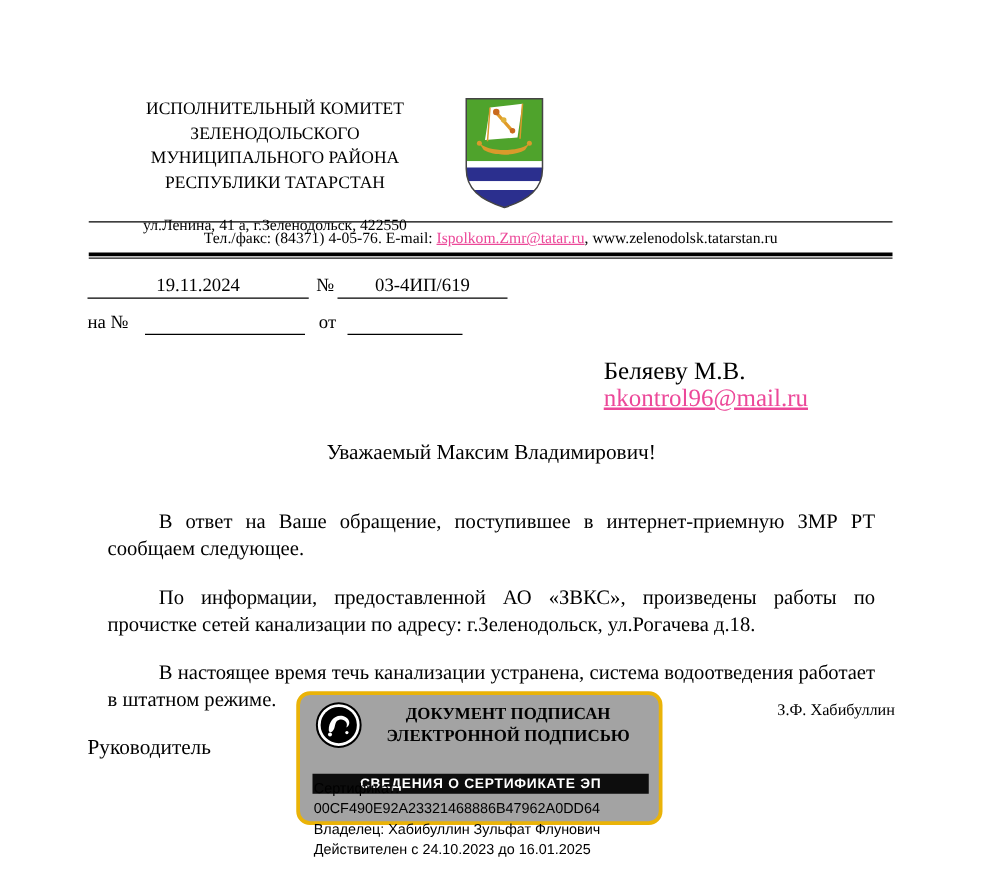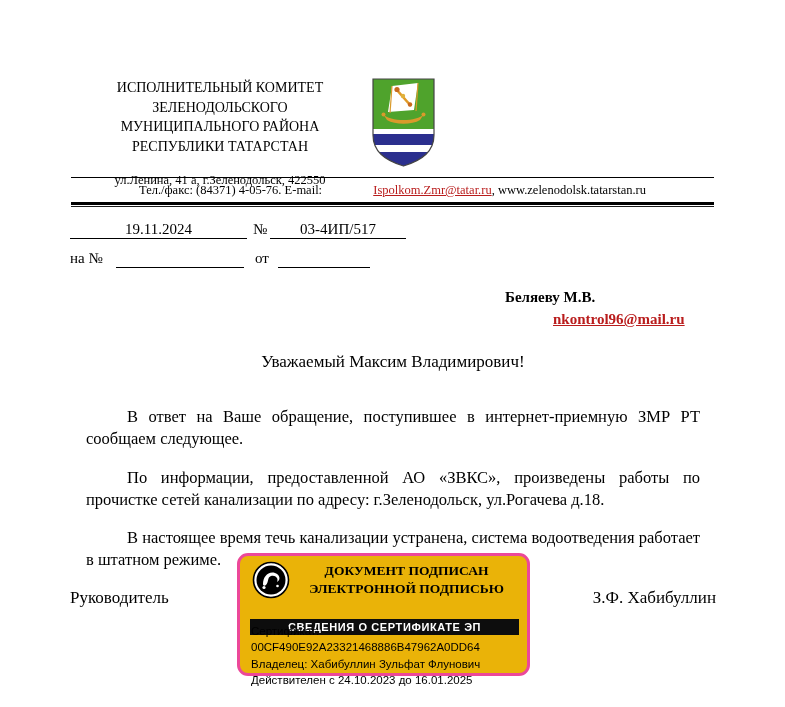--- a/index.html
+++ b/index.html
@@ -22,32 +22,32 @@
   .ref { position:absolute; font-size:15px; line-height:20px; height:20px; }
   .blank { display:inline-block; border-bottom:1px solid #000; height:19px; text-align:center; vertical-align:bottom; }
   .ref-date  { left:70px;  top:219px; width:177px; }
   .ref-nolbl { left:253px; top:219px; }
   .ref-num   { left:270px; top:219px; width:136px; }
   .ref-na    { left:70px;  top:248px; }
   .ref-blank1{ left:116px; top:248px; width:128px; }
   .ref-ot    { left:255px; top:248px; }
   .ref-blank2{ left:278px; top:248px; width:92px; }
   
-  .recipient { position:absolute; left:505px; top:286px; font-size:15px; line-height:22px;font-weight:bold; }
-  a.link { color:#b91c1c; text-decoration:underline;margin-left:48px; }
+  .recipient { position:absolute; left:483px; top:286px; font-size:20px; line-height:22px; }
+  a.link { color:#ec4899; text-decoration:underline; }
   
   .salutation { position:absolute; left:70px; top:352px; width:646px; text-align:center; font-size:17px; }
   .body-text { position:absolute; left:70px; top:390px; width:646px; font-size:16.5px; line-height:22.3px; text-align:justify; }
   .body-text p { margin:16px; text-indent:41px; }
   
   .sig-position { position:absolute; left:70px; top:588px; font-size:17px; }
-  .sig-name { position:absolute; right:69px; top:588px; font-size:17px;margin-left:20px; }
+  .sig-name { position:absolute; right:69px; top:560px; font-size:13px;margin-left:20px; }
   
-  .stamp { position:absolute; left:237px; top:553px; width:293px; height:123px;
-           box-sizing:border-box; border:3px solid #ec4899; border-radius:11px; background:#eab308; }
+  .stamp { position:absolute; left:237px; top:553px; width:293px; height:107px;
+           box-sizing:border-box; border:3px solid #eab308; border-radius:11px; background:#a3a3a3; }
   .stamp-emblem { position:absolute; left:12px; top:5px; }
   .stamp-title { position:absolute; left:52px; right:6px; top:6px; text-align:center;
                  font-weight:bold; font-size:13.5px; line-height:17.5px; }
   .stamp-bar { position:absolute; left:10px; right:8px; top:47px; height:16px; background:#0d0d0d;
                color:#fff; font-family:"Liberation Sans", sans-serif; font-weight:bold; font-size:11px;
                line-height:16px; text-align:center; letter-spacing:0.6px;margin-top:16px; }
   .stamp-lines { position:absolute; left:11px; right:4px; top:67px;
                  font-family:"Liberation Sans", sans-serif; font-size:11.5px; line-height:16.3px; }
 </style>
 </head>
@@ -95,21 +95,21 @@
   </div>
 
 
   <div class="rule-thin-top"></div>
   <div class="contact"><span>Тел./факс: (84371) 4-05-76. E-mail: </span><a class="link" href="#">Ispolkom.Zmr@tatar.ru</a><span>, www.zelenodolsk.tatarstan.ru</span></div>
   <div class="rule-thick"></div>
   <div class="rule-thin"></div>
 
   <span class="ref ref-date blank"><span>19.11.2024</span></span>
   <span class="ref ref-nolbl">№</span>
-  <span class="ref ref-num blank"><span>03-4ИП/517</span></span>
+  <span class="ref ref-num blank"><span>03-4ИП/619</span></span>
   <span class="ref ref-na">на №</span>
   <span class="ref ref-blank1 blank"></span>
   <span class="ref ref-ot">от</span>
   <span class="ref ref-blank2 blank"></span>
 
   <div class="recipient">
     <div>Беляеву М.В.</div>
     <a class="link" href="#">nkontrol96@mail.ru</a>
   </div>
 

